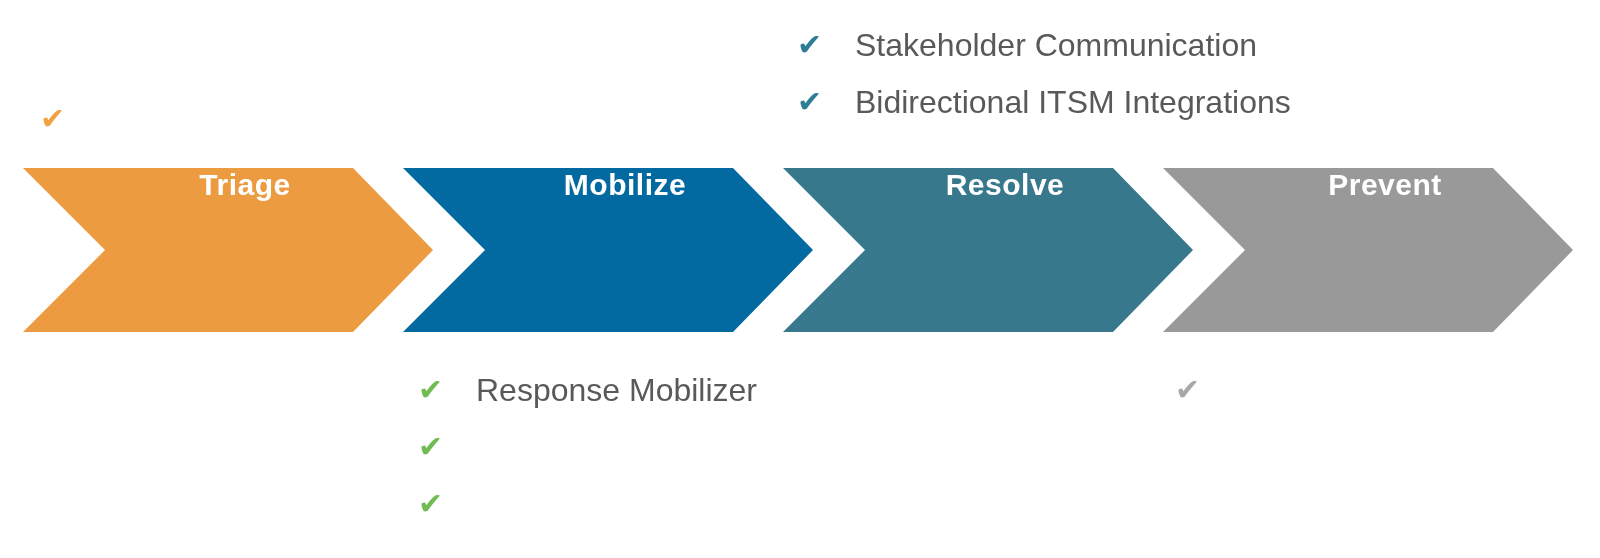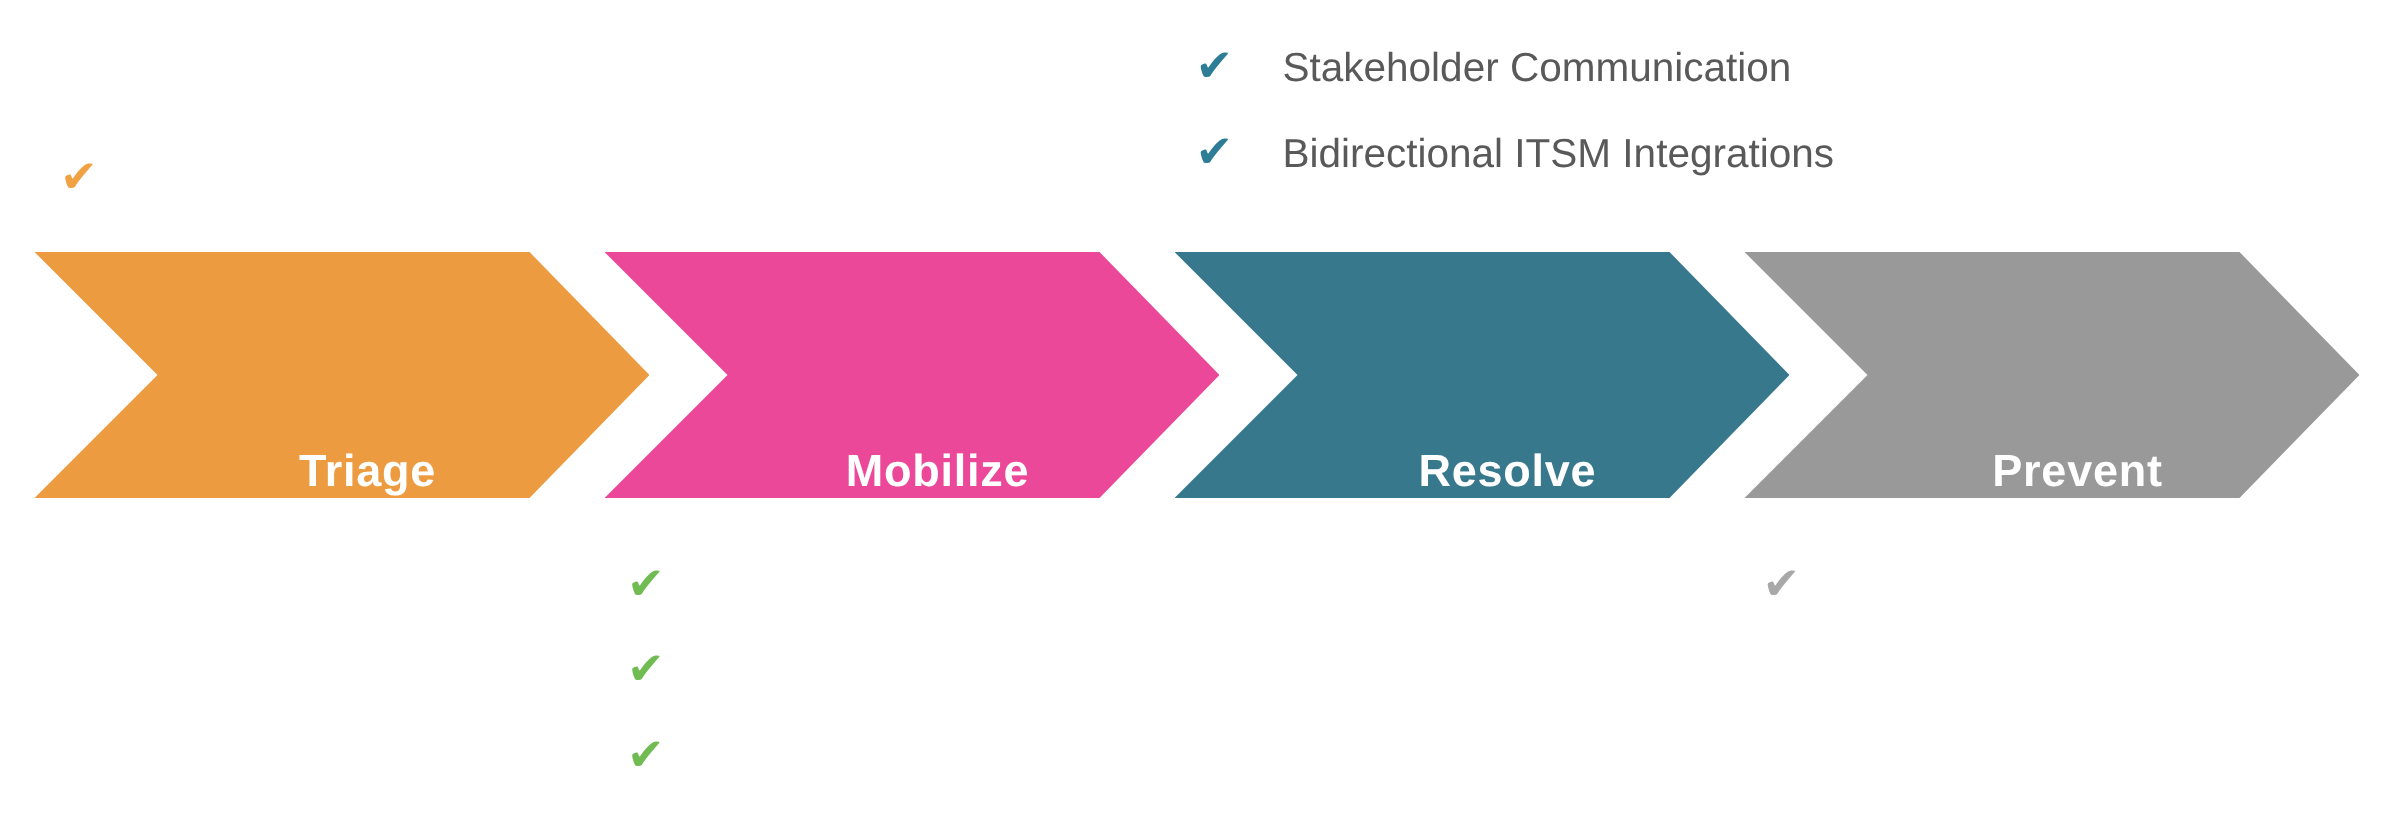--- a/index.html
+++ b/index.html
@@ -17,34 +17,34 @@
   }
 
   
   .chevron {
     position: absolute;
     top: 168px;
     width: 410px;
     height: 164px;
     clip-path: polygon(0 0, 330px 0, 100% 50%, 330px 100%, 0 100%, 82px 50%);
     display: flex;
-    align-items: flex-end;
+    align-items: flex-start;
     justify-content: center;
     padding-left: 34px;
     box-sizing: border-box;
   }
   .chevron .stage-label {
     color: #ffffff;
     font-size: 30px;
     font-weight: bold;
     letter-spacing: 0.5px;
     white-space: nowrap;
   }
   .chev-triage   { left: 23px;   background: #EC9B40; }
-  .chev-mobilize { left: 403px;  background: #ec4899; }
+  .chev-mobilize { left: 403px;  background: #0369a1; }
   .chev-resolve  { left: 783px;  background: #37788C; }
   .chev-prevent  { left: 1163px; background: #999999; }
 
   
   .feature-list {
     position: absolute;
     display: flex;
     flex-direction: column;
     gap: 27px;
   }
@@ -56,21 +56,21 @@
   }
   .check {
     width: 26px;
     font-size: 30px;
     line-height: 30px;
     flex: 0 0 26px;
   }
   .feature-text {
     margin-left: 32px;
     color: #595959;
-    font-size: 27px;
+    font-size: 32px;
     white-space: nowrap;
   }
   .list-triage   { left: 40px;   top: 104px; }
   .list-resolve  { left: 797px;  top: 30px;  }
   .list-mobilize { left: 418px;  top: 375px; }
   .list-prevent  { left: 1175px; top: 375px; }
 
   .check-orange { color: #F0A142; }
   .check-green  { color: #70BC53; }
   .check-teal   { color: #2E7D96; }
@@ -107,20 +107,21 @@
   <div class="chevron chev-prevent">
     <span class="stage-label">Prevent</span>
   </div>
   <div class="chevron chev-resolve">
     <span class="stage-label">Resolve</span>
   </div>
 
   <div class="feature-list list-mobilize">
     <div class="feature-item">
       <span class="check check-green">✔</span>
+      <span class="feature-text">Response Mobilizer</span>
     </div>
     <div class="feature-item">
       <span class="check check-green">✔</span>
     </div>
     <div class="feature-item">
       <span class="check check-green">✔</span>
     </div>
   </div>
 
   <div class="feature-list list-prevent">

